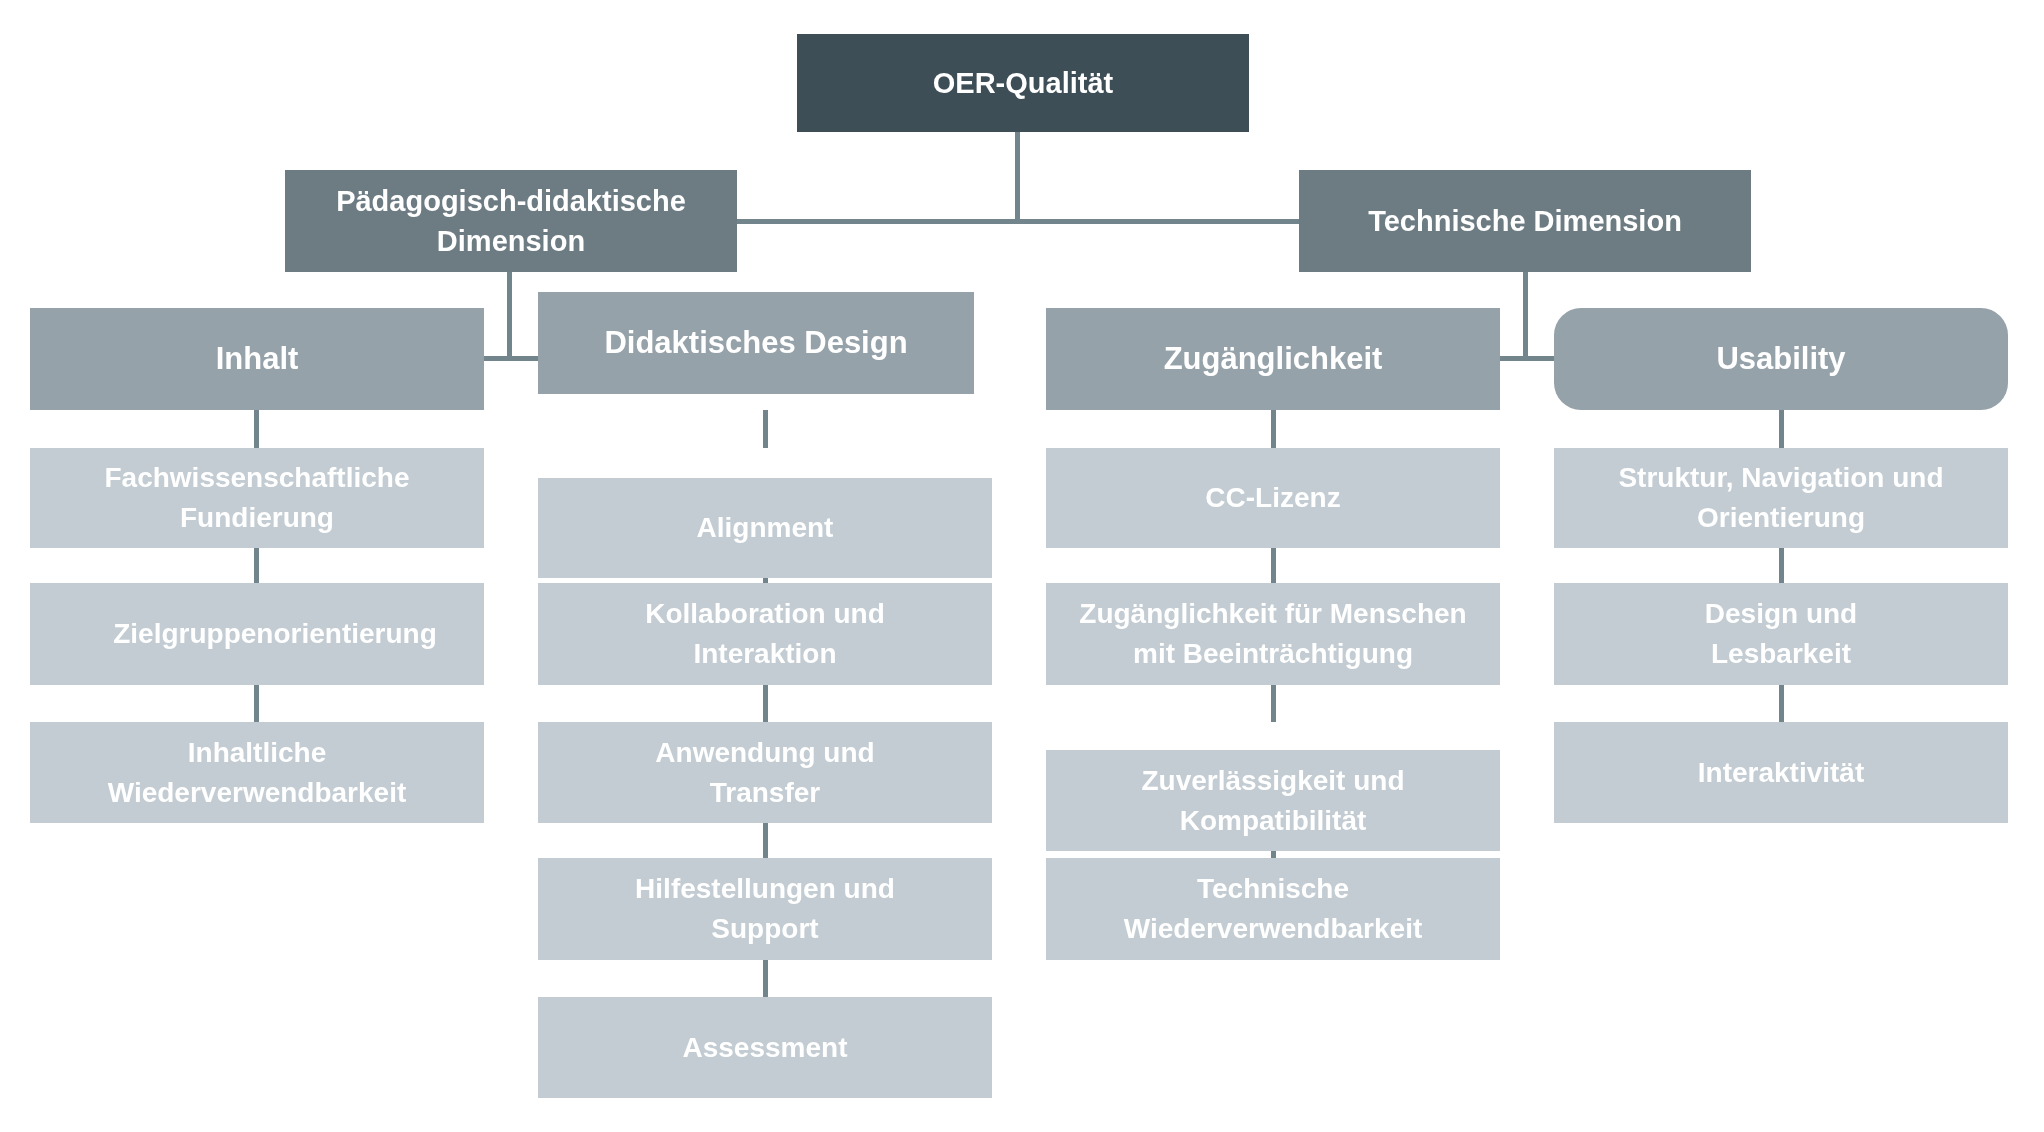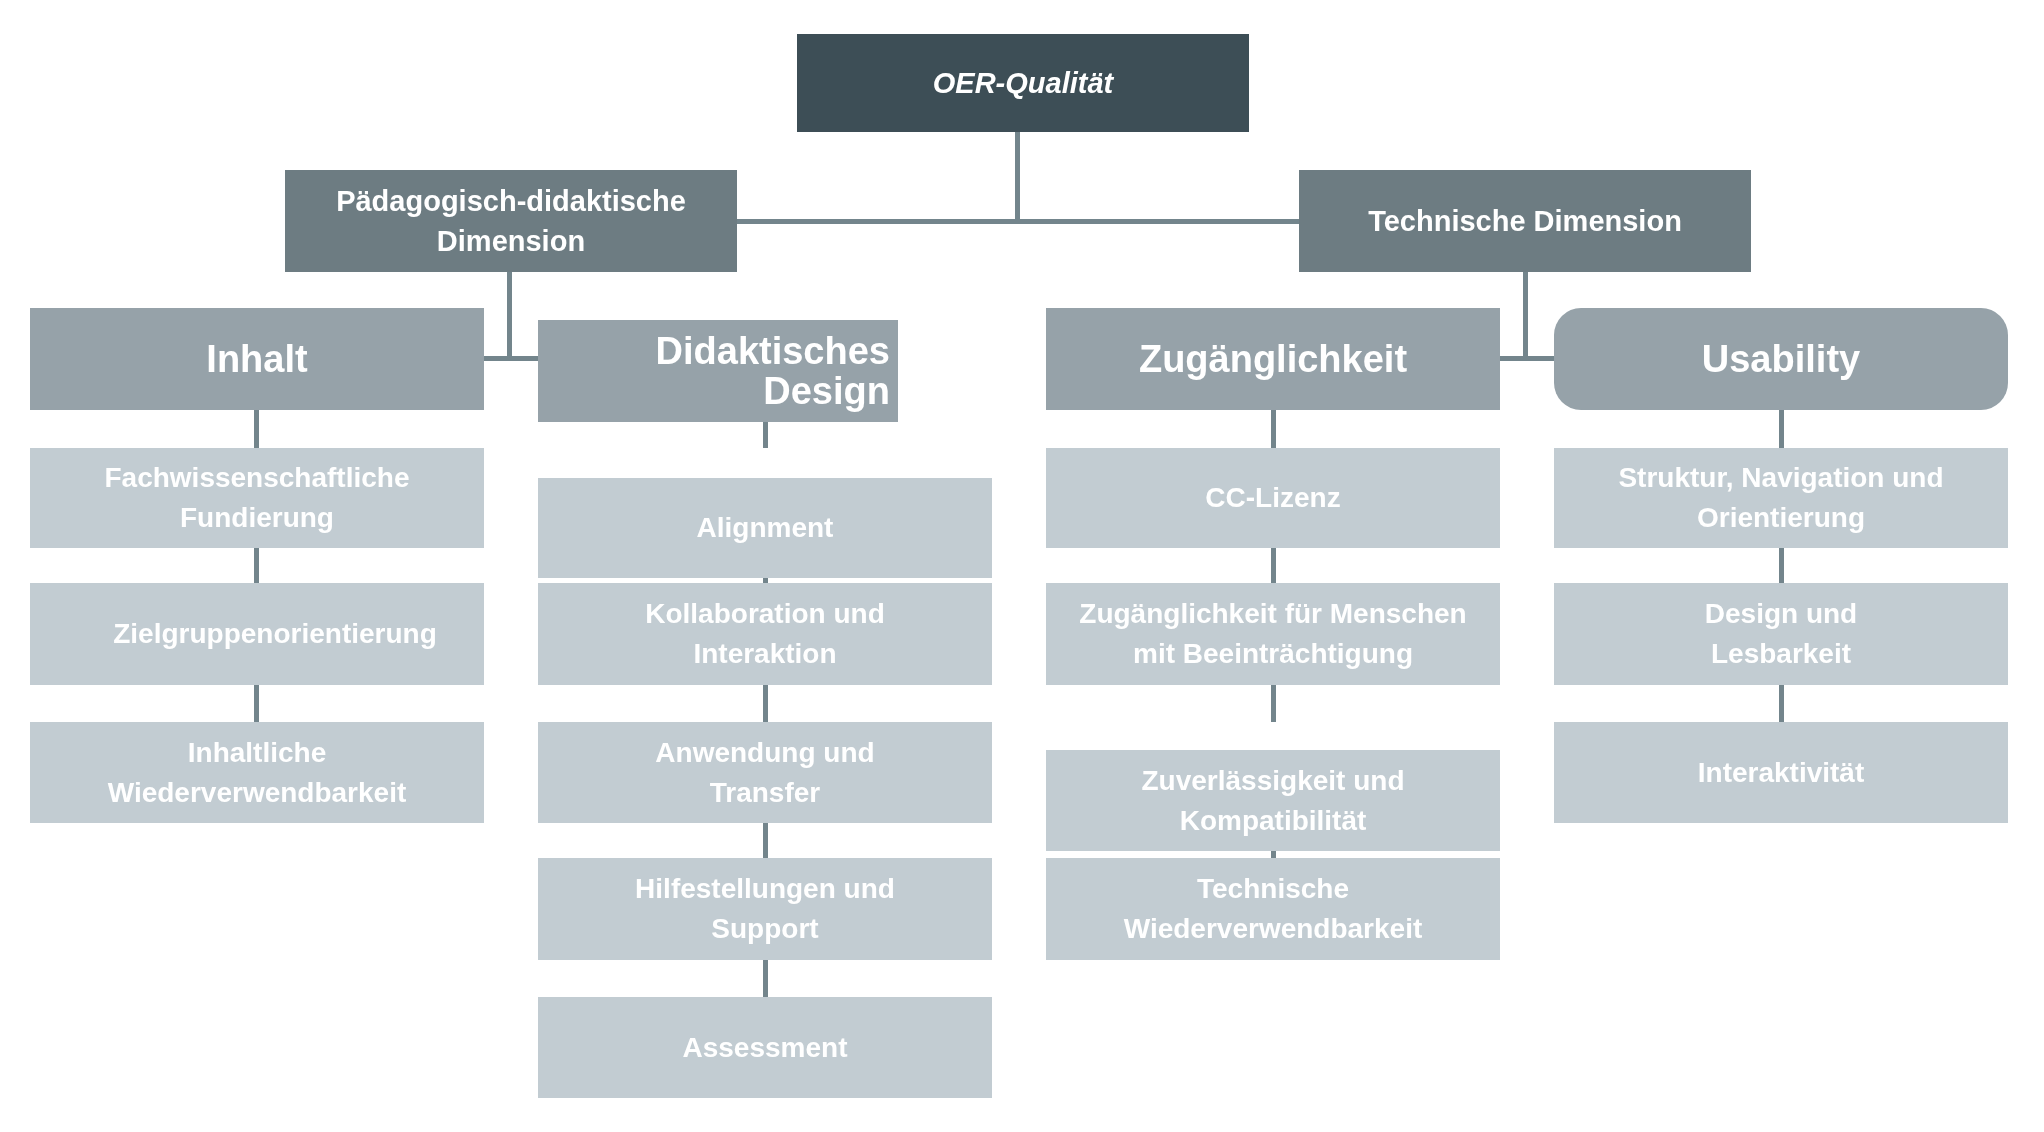--- a/index.html
+++ b/index.html
@@ -14,23 +14,23 @@
     position:absolute;
     display:flex;align-items:center;justify-content:center;
     text-align:center;
     color:#ffffff;
     font-weight:bold;
     white-space:pre-line;
     box-sizing:border-box;
     padding:4px 8px;
     line-height:40px;
   }
-  .root{background:var(--c-root,#3d4e56);font-size:29px;font-style:italic;}
+  .root{background:var(--c-root,#3d4e56);font-size:29px;}
   .dim{background:var(--c-dimension,#6d7c82);font-size:29px;}
-  .cat{background:var(--c-category,#96a2a9);font-size:38px;}
+  .cat{background:var(--c-category,#96a2a9);font-size:31px;}
   .item{background:var(--c-item,#c2ccd2);font-size:28px;}
   .line{position:absolute;background:var(--c-connector,#73858c);}
 </style>
 </head>
 <body>
 
 <div id="canvas">
 
   <div class="line" style="left:1015px;top:132px;width:5px;height:90px;"></div>
   <div class="line" style="left:737px;top:219px;width:562px;height:5px;"></div>
@@ -60,21 +60,21 @@
   <div class="line" style="left:1779px;top:548px;width:5px;height:35px;"></div>
   <div class="line" style="left:1779px;top:685px;width:5px;height:37px;"></div>
 
   <div class="node root" style="left:797px;top:34px;width:452px;height:98px;">OER-Qualität</div>
 
   <div class="node dim" style="left:285px;top:170px;width:452px;height:102px;">Pädagogisch-didaktische
 Dimension</div>
   <div class="node dim" style="left:1299px;top:170px;width:452px;height:102px;">Technische Dimension</div>
 
   <div class="node cat" style="left:30px;top:308px;width:454px;height:102px;">Inhalt</div>
-  <div class="node cat" style="left:538px;top:320px;width:360px;height:102px;text-align:right;">Didaktisches Design</div>
+  <div class="node cat" style="left:538px;top:292px;width:436px;height:102px;text-align:right;">Didaktisches Design</div>
   <div class="node cat" style="left:1046px;top:308px;width:454px;height:102px;">Zugänglichkeit</div>
   <div class="node cat" style="left:1554px;top:308px;width:454px;height:102px;border-radius:27px;">Usability</div>
 
   <div class="node item" style="left:30px;top:448px;width:454px;height:100px;">Fachwissenschaftliche
 Fundierung</div>
   <div class="node item" style="left:30px;top:583px;width:454px;height:102px;padding-left:44px;">Zielgruppenorientierung</div>
   <div class="node item" style="left:30px;top:722px;width:454px;height:101px;">Inhaltliche
 Wiederverwendbarkeit</div>
 
   <div class="node item" style="left:538px;top:448px;width:454px;height:100px;margin-top:30px;">Alignment</div>

